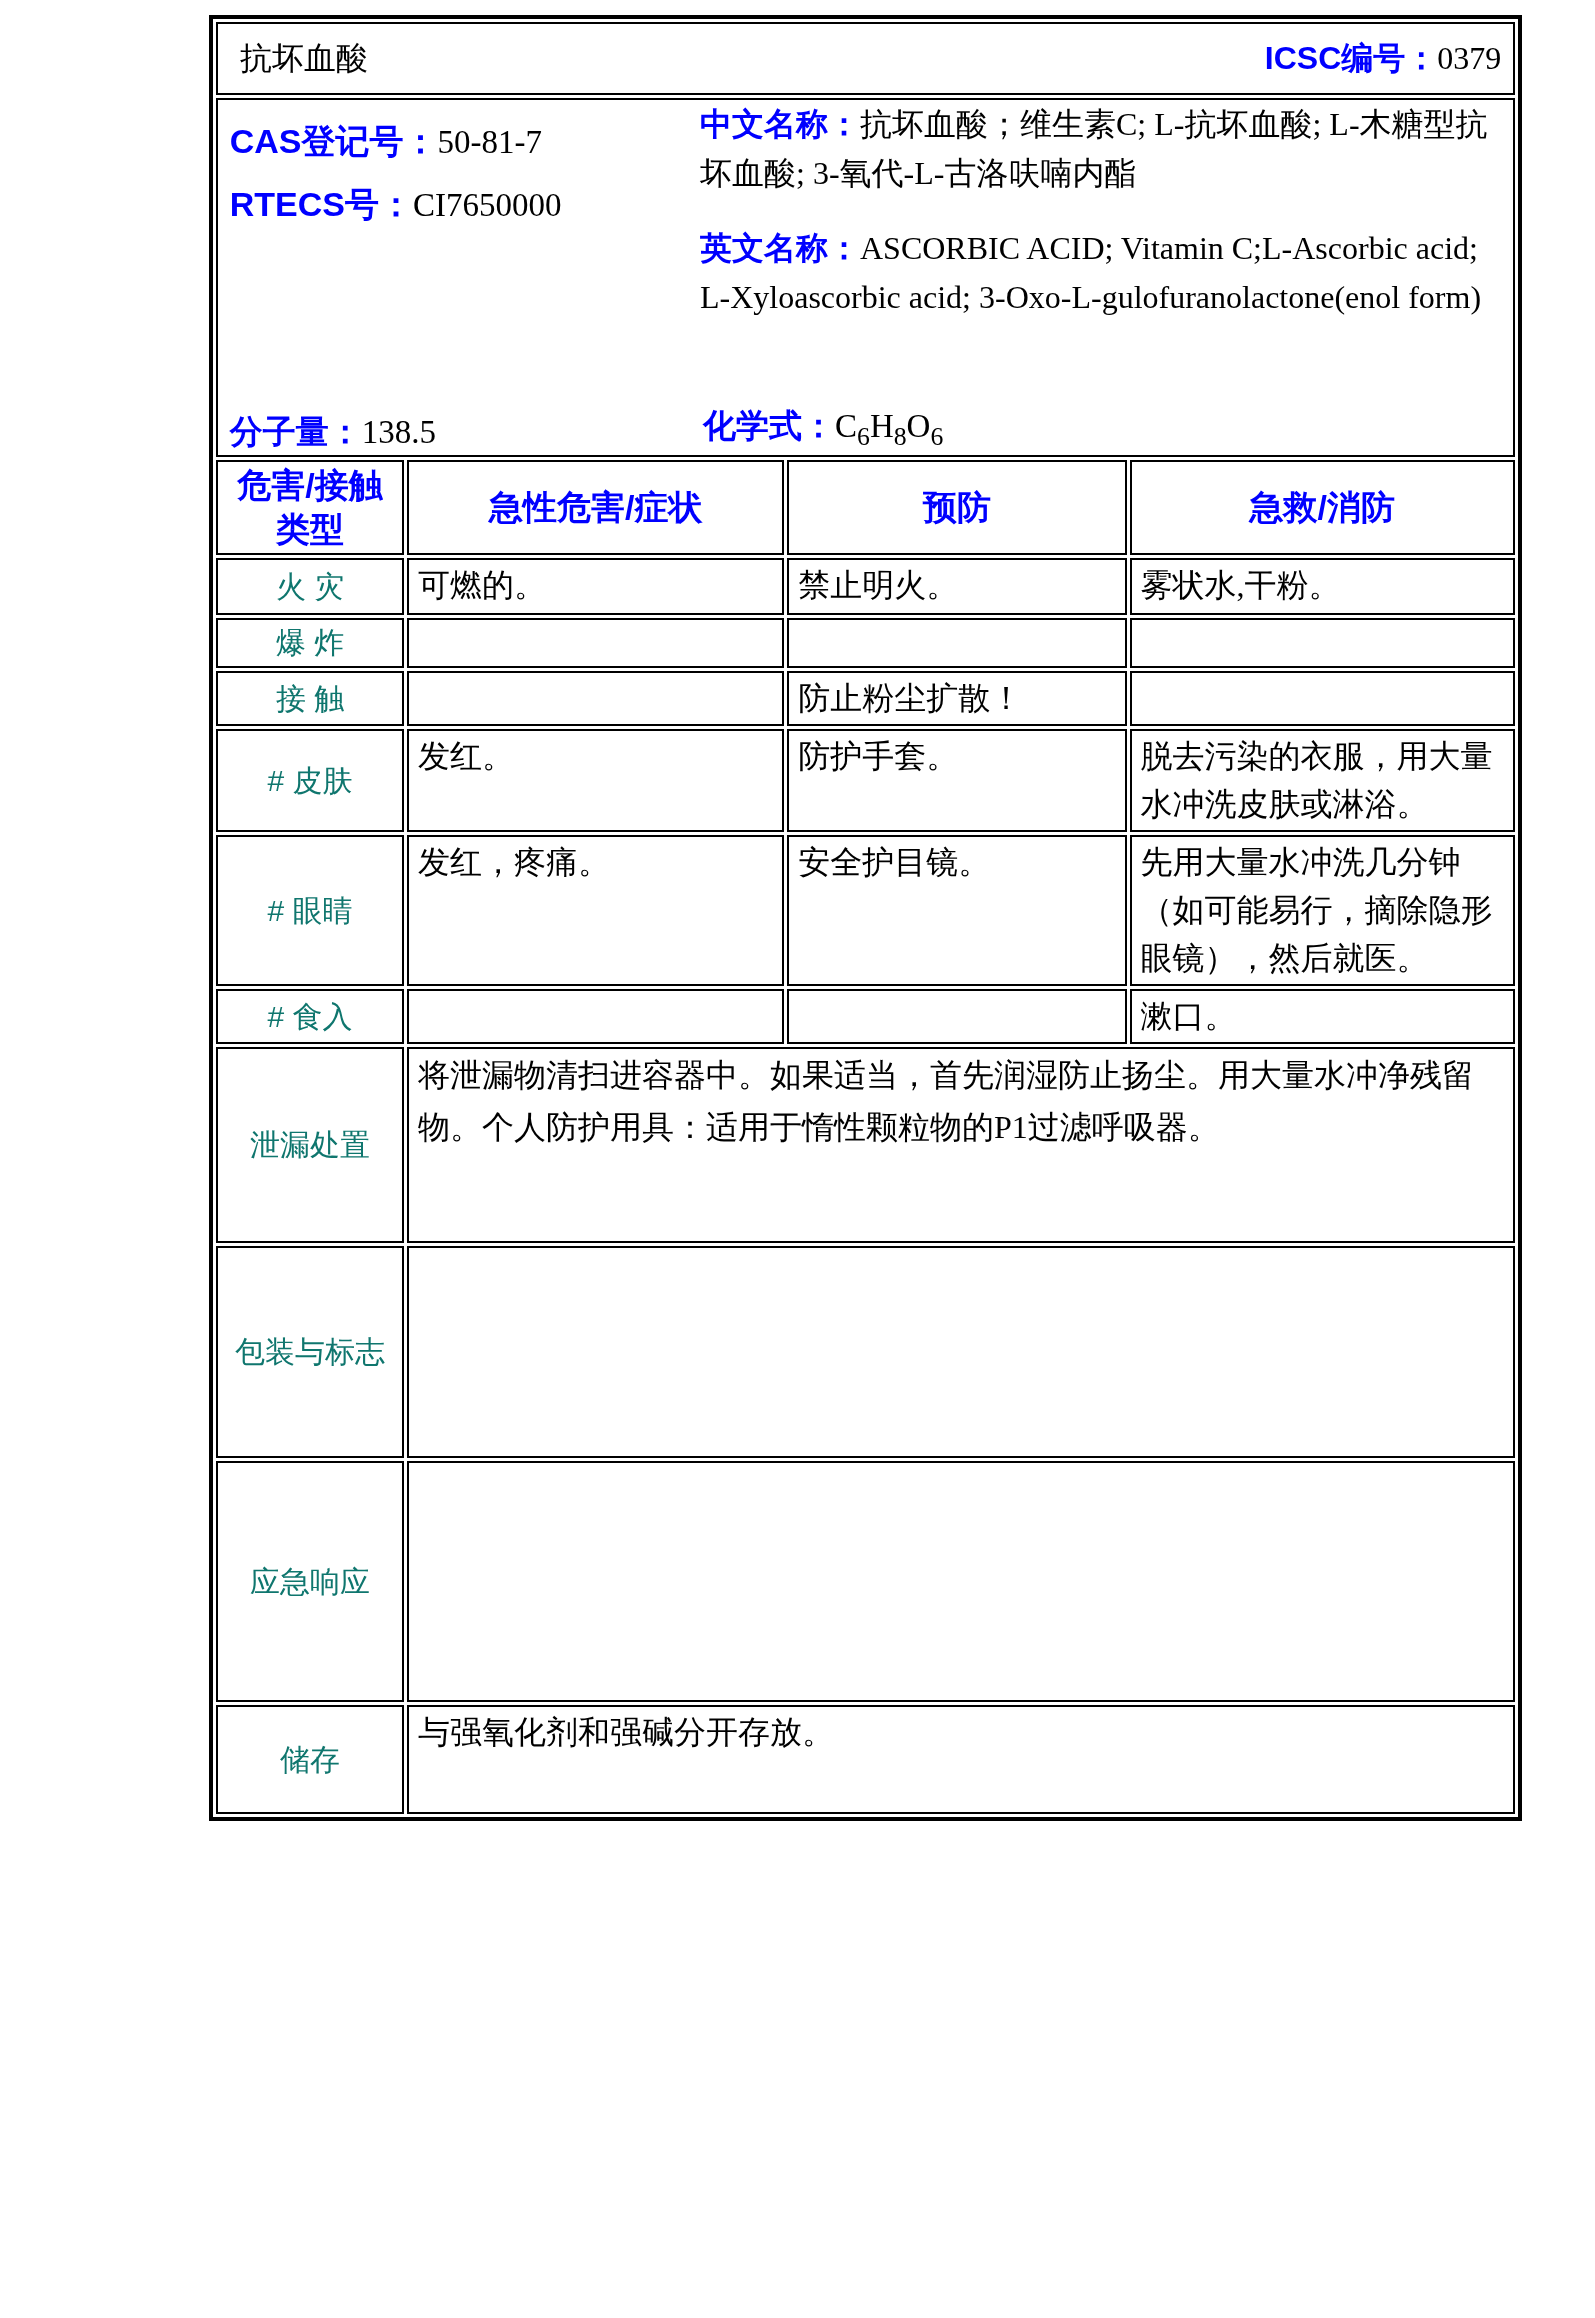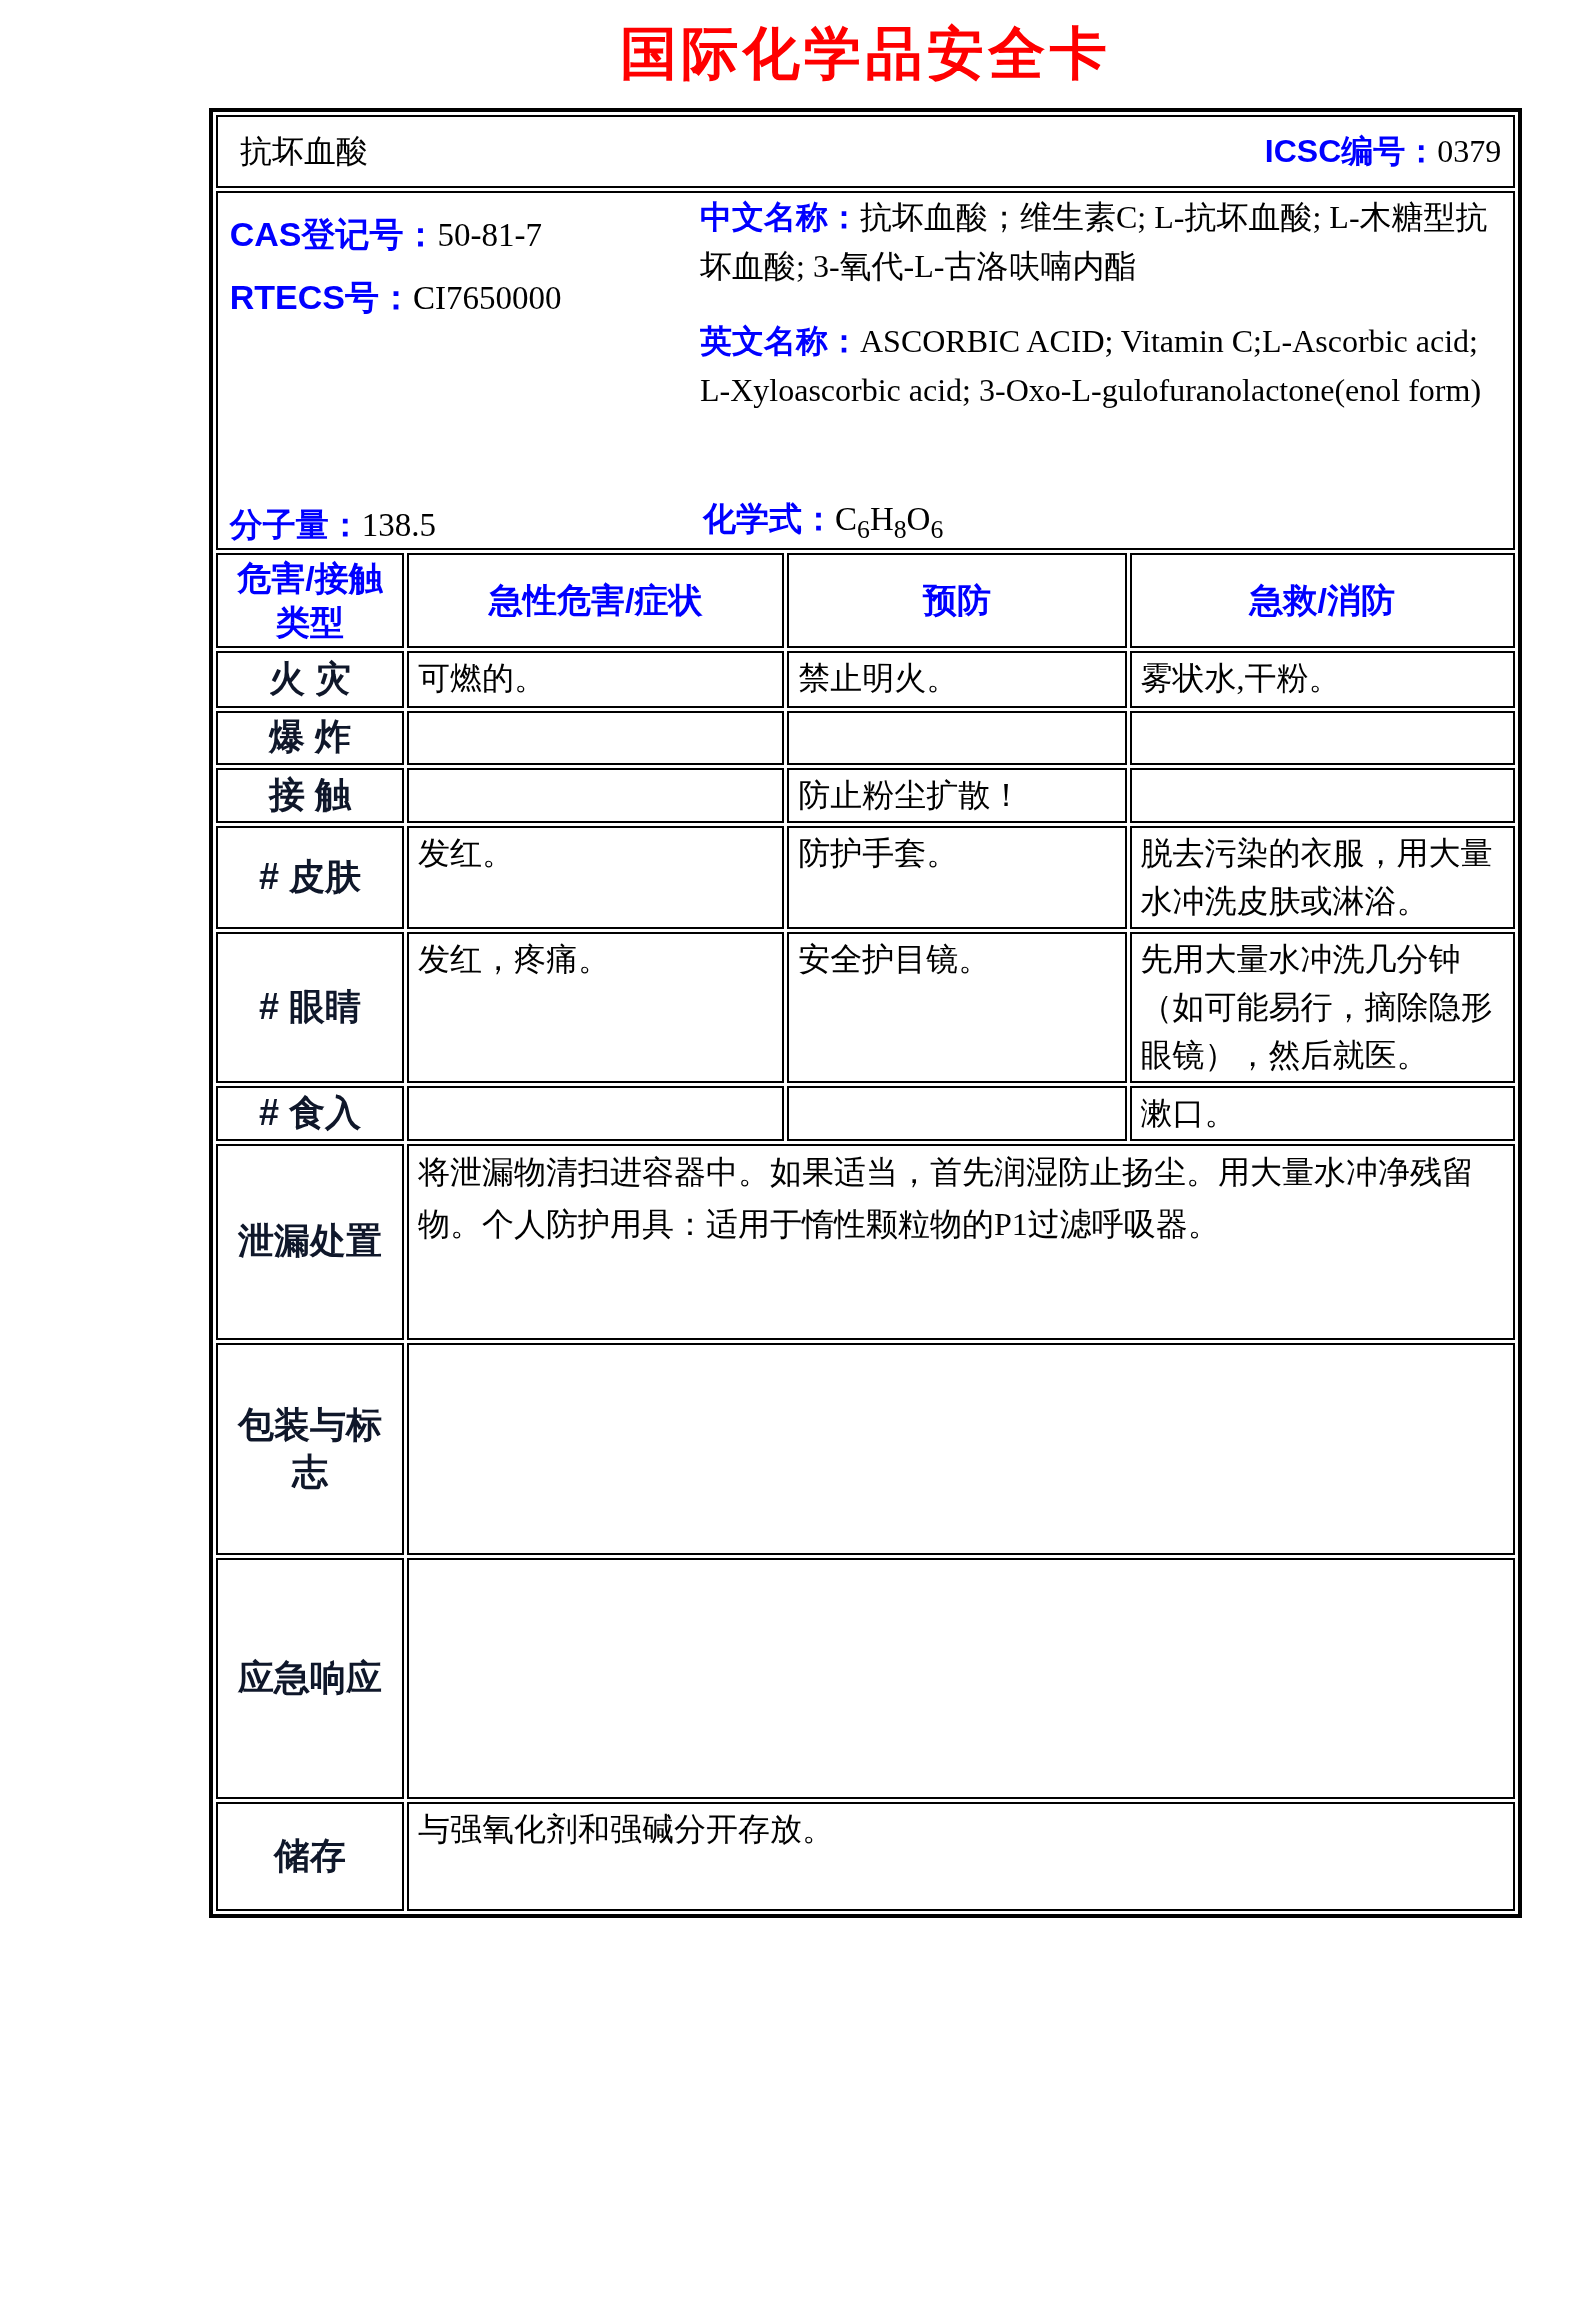--- a/index.html
+++ b/index.html
@@ -46,24 +46,24 @@
     overflow:hidden;
   }
   .lbl {
     color:#0000ff;
     font-family:"Liberation Sans","DejaVu Sans",sans-serif;
     font-weight:bold;
   }
   td.label-cell {
     vertical-align:middle;
     text-align:center;
-    color:#0f172a;
+    color:#0f766e;
     font-family:"Liberation Sans","DejaVu Sans",sans-serif;
-    font-weight:bold;
-    font-size:36px;
+    font-weight:normal;
+    font-size:30px;
     line-height:1.3;
     padding:1.5px 2.9px;
   }
   td.hdr {
     vertical-align:middle;
     text-align:center;
     color:#0000ff;
     font-family:"Liberation Sans","DejaVu Sans",sans-serif;
     font-weight:bold;
     font-size:34px;
@@ -102,21 +102,20 @@
   .mw-line { position:absolute; left:11.7px; top:307px; white-space:nowrap; font-size:33px; }
   .formula-line { position:absolute; left:485px; top:301px; white-space:nowrap; font-size:33px; }
   .sub { font-size:0.78em; vertical-align:-0.32em; }
   .loose { line-height:1.62; }
 </style>
 </head>
 <body>
 
 <div class="page">
 
-  <div class="title">国际化学品安全卡</div>
 
   <table class="card">
     <colgroup>
       <col class="c1">
         <col class="c2">
         <col class="c3">
         <col class="c4">
     </colgroup>
 
     <tbody>

